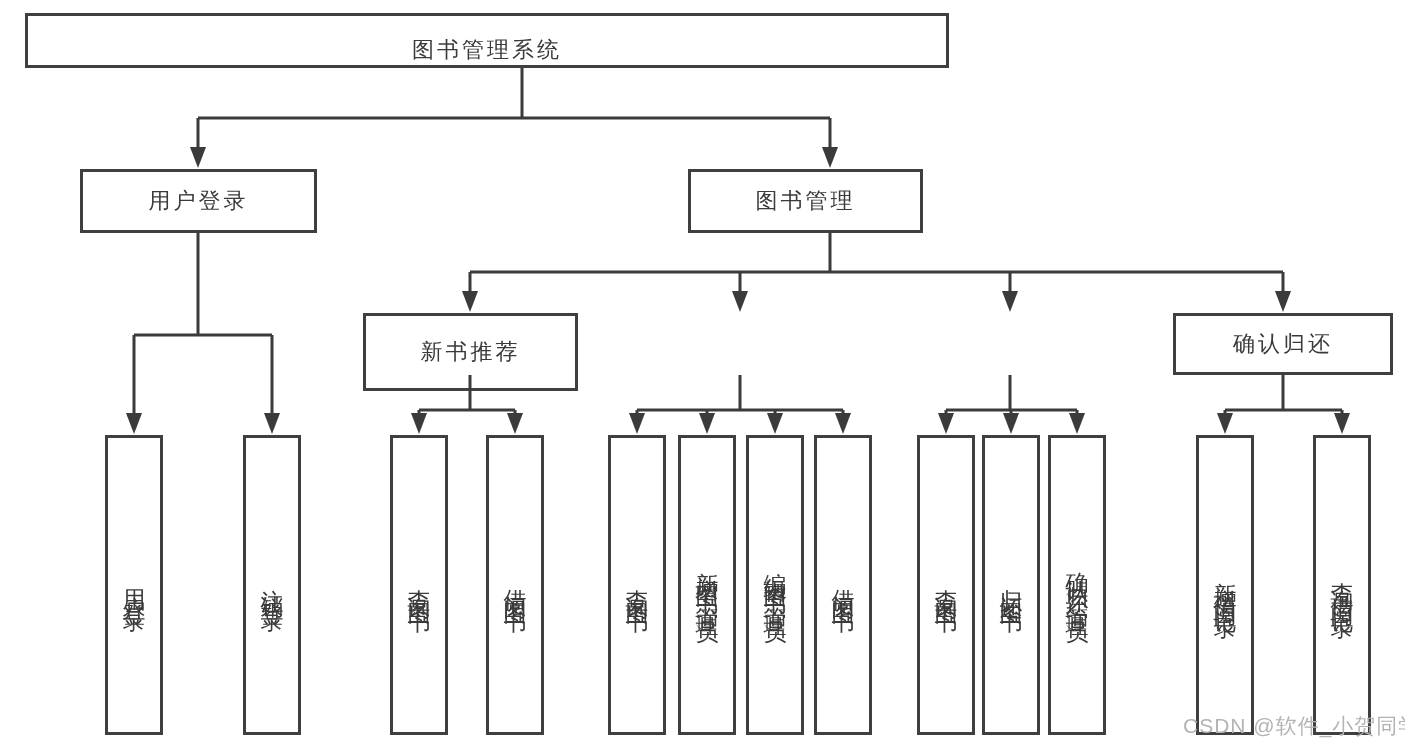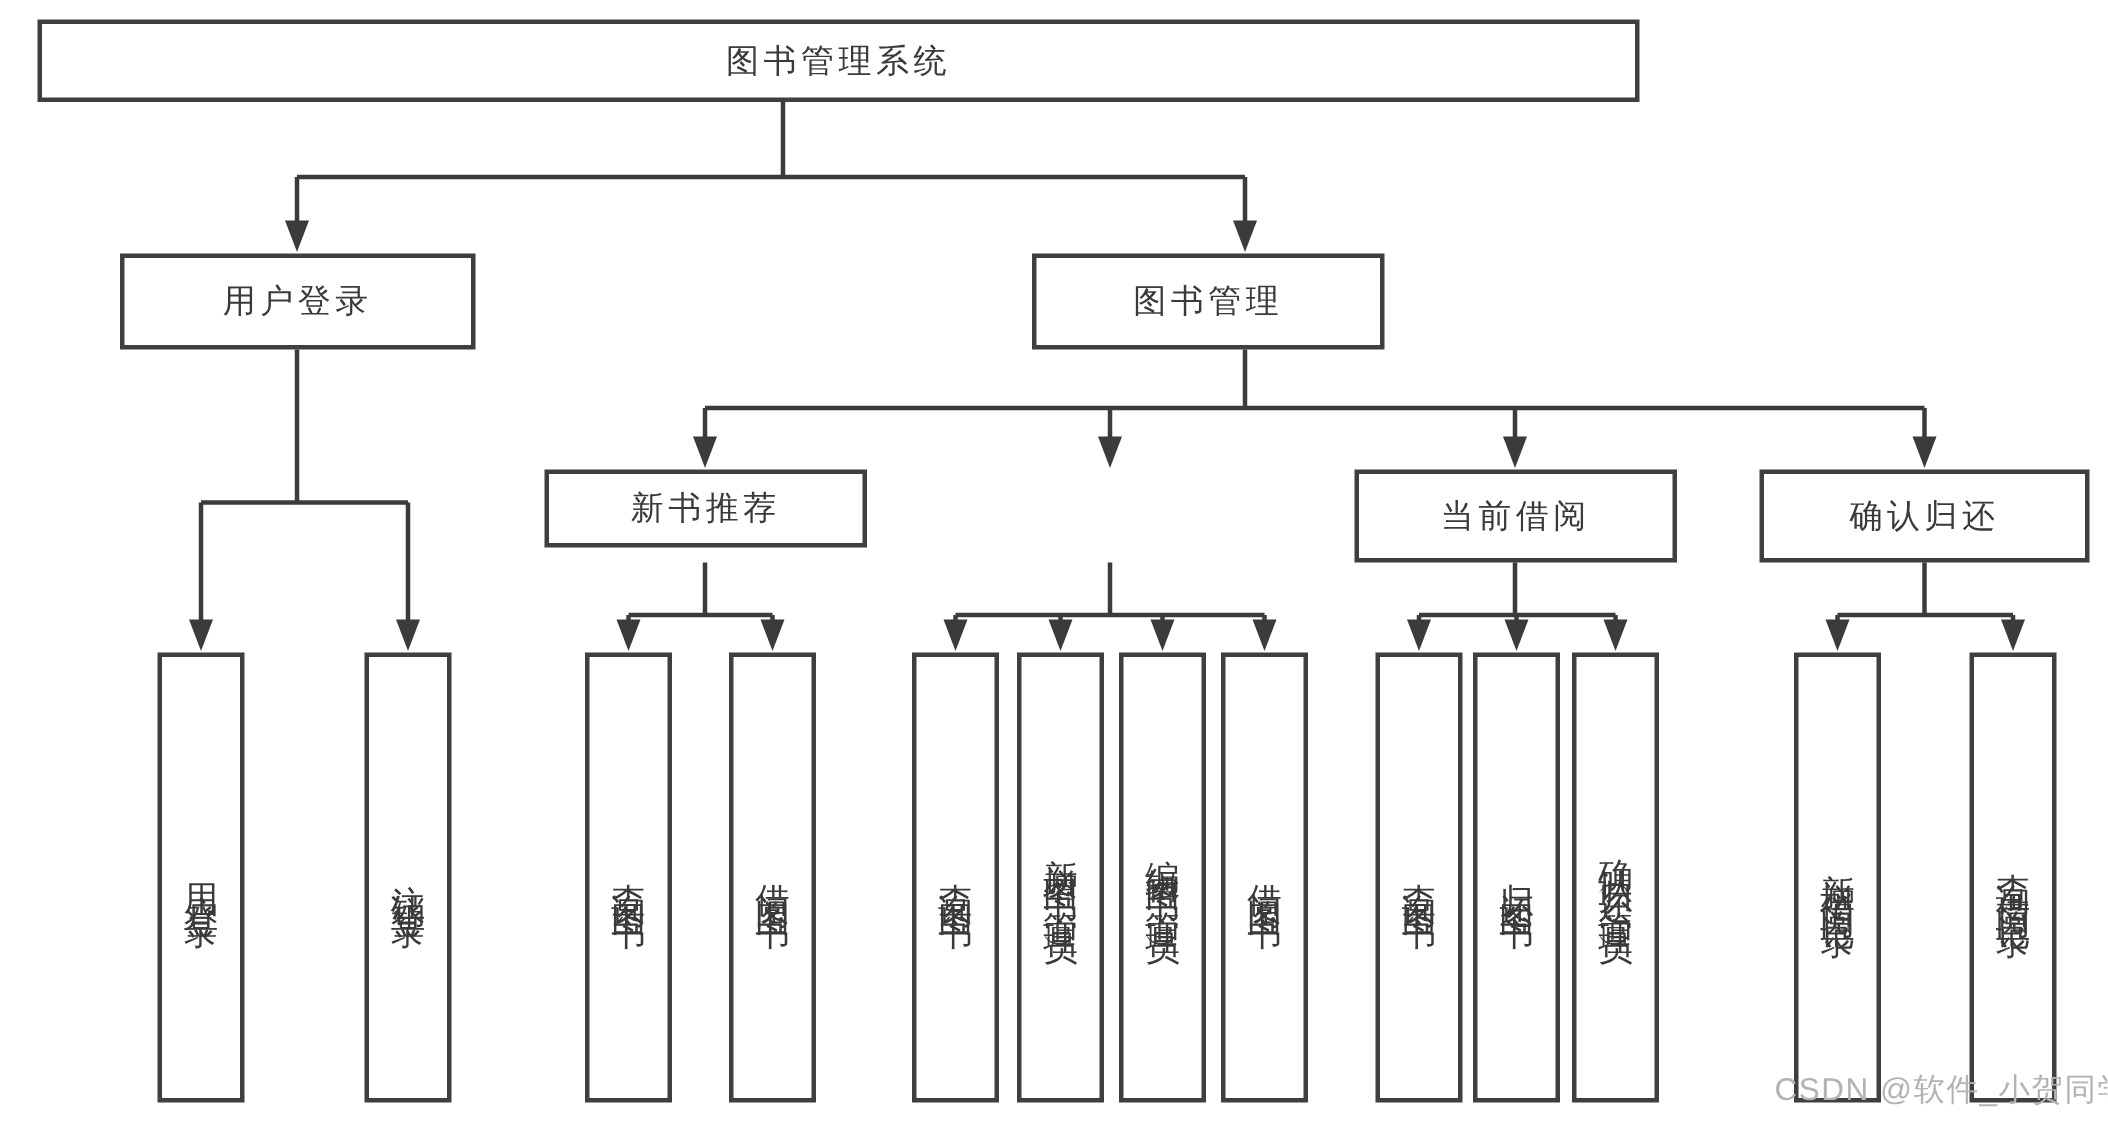--- a/index.html
+++ b/index.html
@@ -72,36 +72,33 @@
     color: var(--watermark);
     z-index: 5;
     white-space: nowrap;
   }
 </style>
 </head>
 <body>
 
 <div class="canvas">
 
-  <div class="box" style="left:25px; top:13px; width:1068px; height:55px;">
+  <div class="box" style="left:25px; top:13px; width:924px; height:55px;align-items:flex-end;">
     <span>图书管理系统</span>
   </div>
 
   <div class="box" style="left:80px; top:169px; width:237px; height:64px;">
     <span>用户登录</span>
   </div>
   <div class="box" style="left:688px; top:169px; width:235px; height:64px;">
     <span>图书管理</span>
   </div>
 
-  <div class="box" style="left:363px; top:313px; width:215px; height:52px;">
+  <div class="box" style="left:363px; top:313px; width:215px; height:78px;">
     <span>新书推荐</span>
-  </div>
-  <div class="box" style="left:903px; top:313px; width:215px; height:62px;">
-    <span>当前借阅</span>
   </div>
   <div class="box" style="left:1173px; top:313px; width:220px; height:62px;">
     <span>确认归还</span>
   </div>
 
   <div class="leaf" style="left:105px; top:435px;">
     <span class="vtext">用户登录</span>
   </div>
   <div class="leaf" style="left:243px; top:435px;">
     <span class="vtext">注销登录</span>

